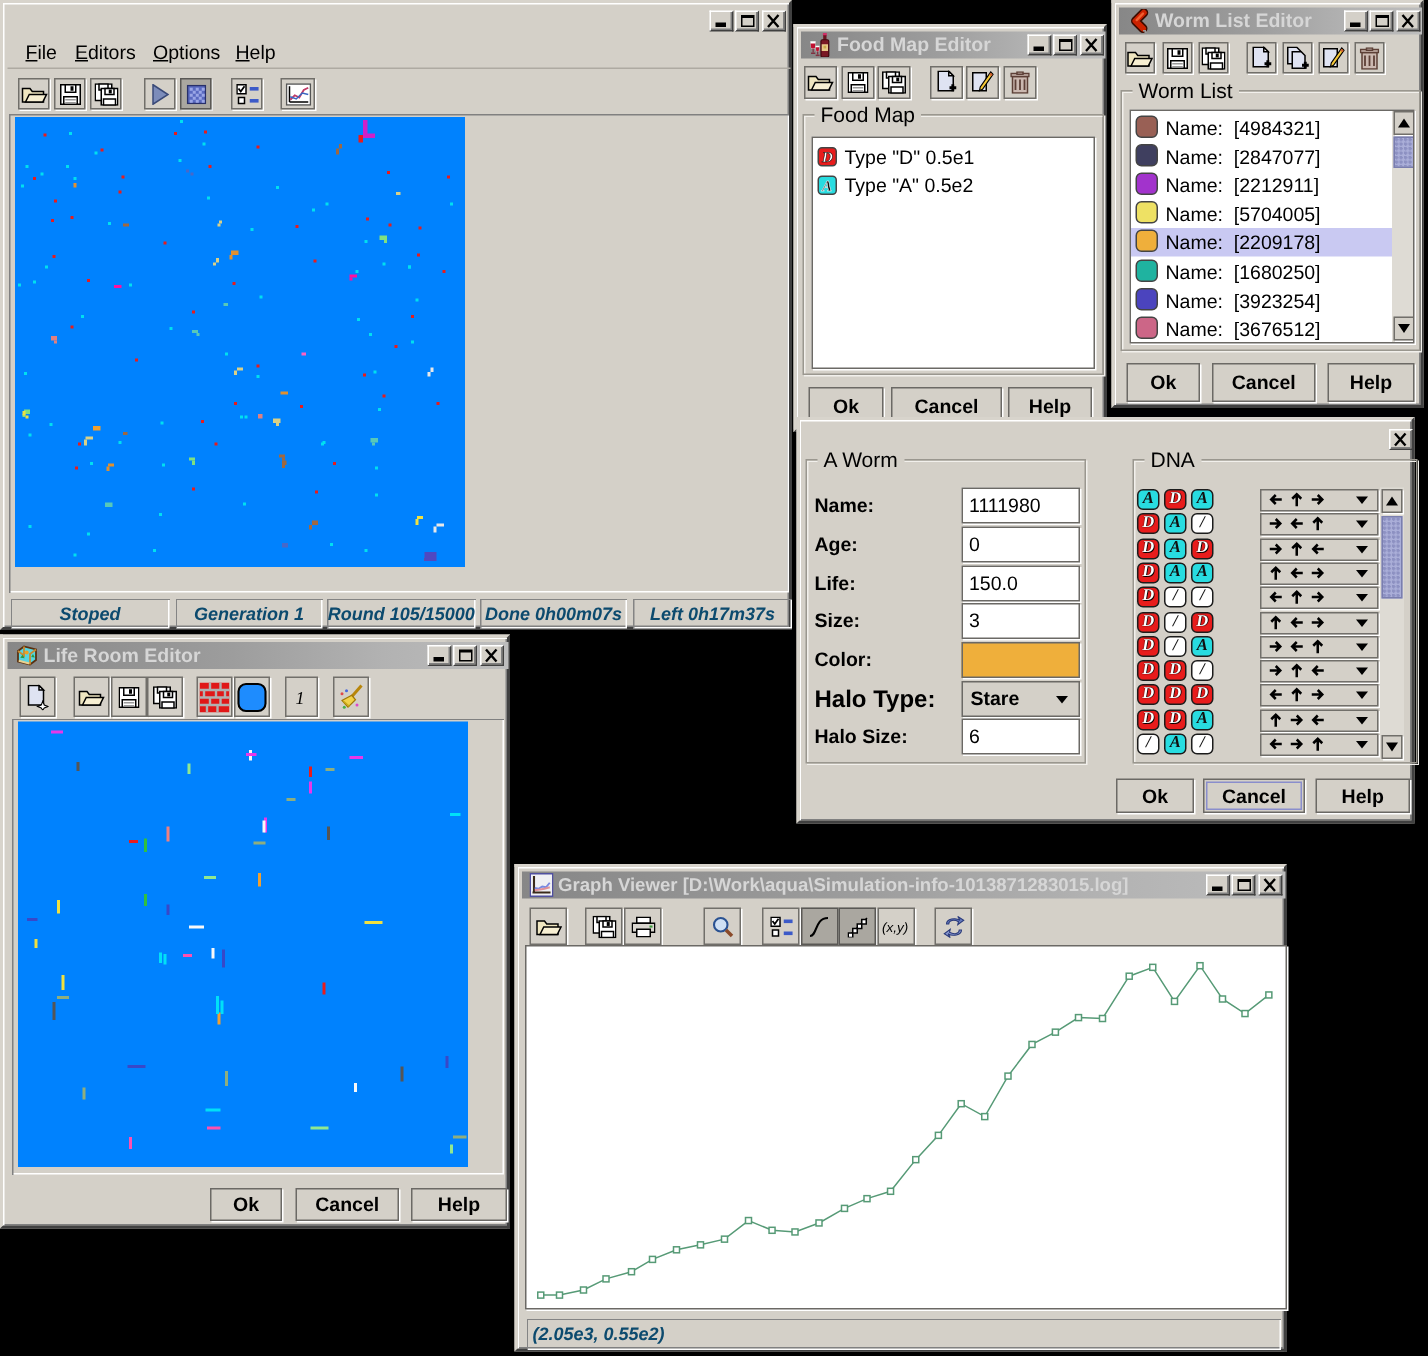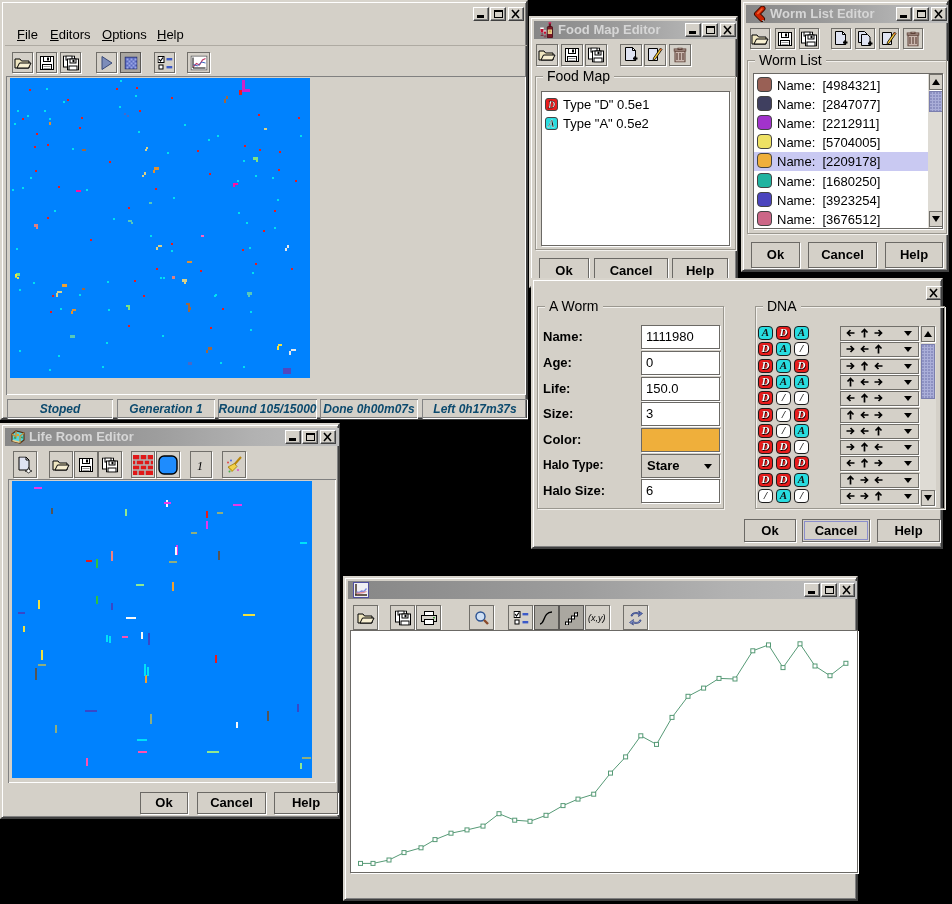--- a/index.html
+++ b/index.html
@@ -557,21 +557,21 @@
       </svg>
     </div>
 <div class="grp" style="left:4px;top:26px;width:187px;height:203px">
       <span>A Worm</span>
     </div>
 <div class="abs" style="left:10px;top:49px;font-weight:bold;font-size:13px">Name:</div>
 <div class="abs" style="left:10px;top:75px;font-weight:bold;font-size:13px">Age:</div>
 <div class="abs" style="left:10px;top:100.5px;font-weight:bold;font-size:13px">Life:</div>
 <div class="abs" style="left:10px;top:126px;font-weight:bold;font-size:13px">Size:</div>
 <div class="abs" style="left:10px;top:152px;font-weight:bold;font-size:13px">Color:</div>
-<div class="abs" style="left:10px;top:177.5px;font-weight:bold;font-size:12px">Halo Type:</div>
+<div class="abs" style="left:10px;top:177.5px;font-weight:bold;font-size:16px">Halo Type:</div>
 <div class="abs" style="left:10px;top:203px;font-weight:bold;font-size:13px">Halo Size:</div>
 <div class="fld" style="left:108px;top:45px;width:79px;height:24px;line-height:22px">1111980</div>
 <div class="fld" style="left:108px;top:71px;width:79px;height:24px;line-height:22px">0</div>
 <div class="fld" style="left:108px;top:96.5px;width:79px;height:24px;line-height:22px">150.0</div>
 <div class="fld" style="left:108px;top:122px;width:79px;height:24px;line-height:22px">3</div>
 <div class="abs" style="left:108px;top:148px;width:79px;height:24px;background:#efaf3b;border:1px solid #6b6965;box-shadow:1px 1px 0 #fff"></div>
 <div class="abs" style="left:108px;top:173.5px;width:79px;height:24px;background:#d4d0c8;border:1px solid #6b6965;box-shadow:1px 1px 0 #fff;font-weight:bold;font-size:13px;line-height:22px;padding-left:5px">Stare<span class="dar" style="right:7px;top:9px"></span></div>
 <div class="fld" style="left:108px;top:199px;width:79px;height:24px;line-height:22px">6</div>
 <div class="grp" style="left:222px;top:26px;width:190px;height:203px">
       <span>DNA</span>
@@ -904,20 +904,21 @@
 <div class="btn" style="left:272px;top:367px;width:64px;height:22px;line-height:20px">Help</div>
 </div>
 <div class="w" style="left:343px;top:576px;width:515px;height:325px">
 <div class="tb inact" style="width:509px;font-size:12.4px">
       <svg class="ti" width="16" height="16" viewBox="0 0 16 16">
         <rect x="0.5" y="0.5" width="15" height="15" fill="#f0f0f4" stroke="#5050a0"></rect>
         <path d="M3 13 L3 2 M2 13 L14 13" stroke="#3a2a1a" stroke-width="1.4"></path>
         <path d="M3.5 10 L6 10.5 L8.5 9 L11 9.5 L13.5 6.5" stroke="#7a88e0" stroke-width="1.3" fill="none"></path>
         <path d="M3.5 11.5 L7 11 L10 10.5 L13.5 9.5" stroke="#e09098" stroke-width="1.3" fill="none"></path>
       </svg>
+      <span class="ttx">Graph Viewer [D:\Work\aqua\Simulation-info-1013871283015.log]</span>
     </div>
 <div class="cb" style="left:459px;top:5px">
       <span class="mn"></span>
     </div>
     <div class="cb" style="left:475.5px;top:5px">
       <span class="mx"></span>
     </div>
     <div class="cb" style="left:494.0px;top:5px">
       <svg width="14" height="12" viewBox="0 0 14 12" style="position:absolute;left:0;top:0">
         <path d="M3 2 L10 10 M10 2 L3 10" stroke="#000" stroke-width="1.6"></path>
@@ -1021,12 +1022,13 @@
         <rect x="382" y="46" width="4" height="4" fill="#fff" stroke="#569a76" stroke-width="1"></rect>
         <rect x="399.8" y="17.8" width="4" height="4" fill="#fff" stroke="#569a76" stroke-width="1"></rect>
         <rect x="415.5" y="11.9" width="4" height="4" fill="#fff" stroke="#569a76" stroke-width="1"></rect>
         <rect x="430" y="34.6" width="4" height="4" fill="#fff" stroke="#569a76" stroke-width="1"></rect>
         <rect x="447" y="10.8" width="4" height="4" fill="#fff" stroke="#569a76" stroke-width="1"></rect>
         <rect x="462" y="33" width="4" height="4" fill="#fff" stroke="#569a76" stroke-width="1"></rect>
         <rect x="477" y="42.7" width="4" height="4" fill="#fff" stroke="#569a76" stroke-width="1"></rect>
         <rect x="492.9" y="30.299999999999997" width="4" height="4" fill="#fff" stroke="#569a76" stroke-width="1"></rect>
       </svg>
     </div>
+<div class="scell" style="left:6px;top:301px;width:503px;height:21px;text-align:left;padding-left:4px;line-height:21px;font-size:12px">(2.05e3, 0.55e2)</div>
 </div>
 </body></html>

